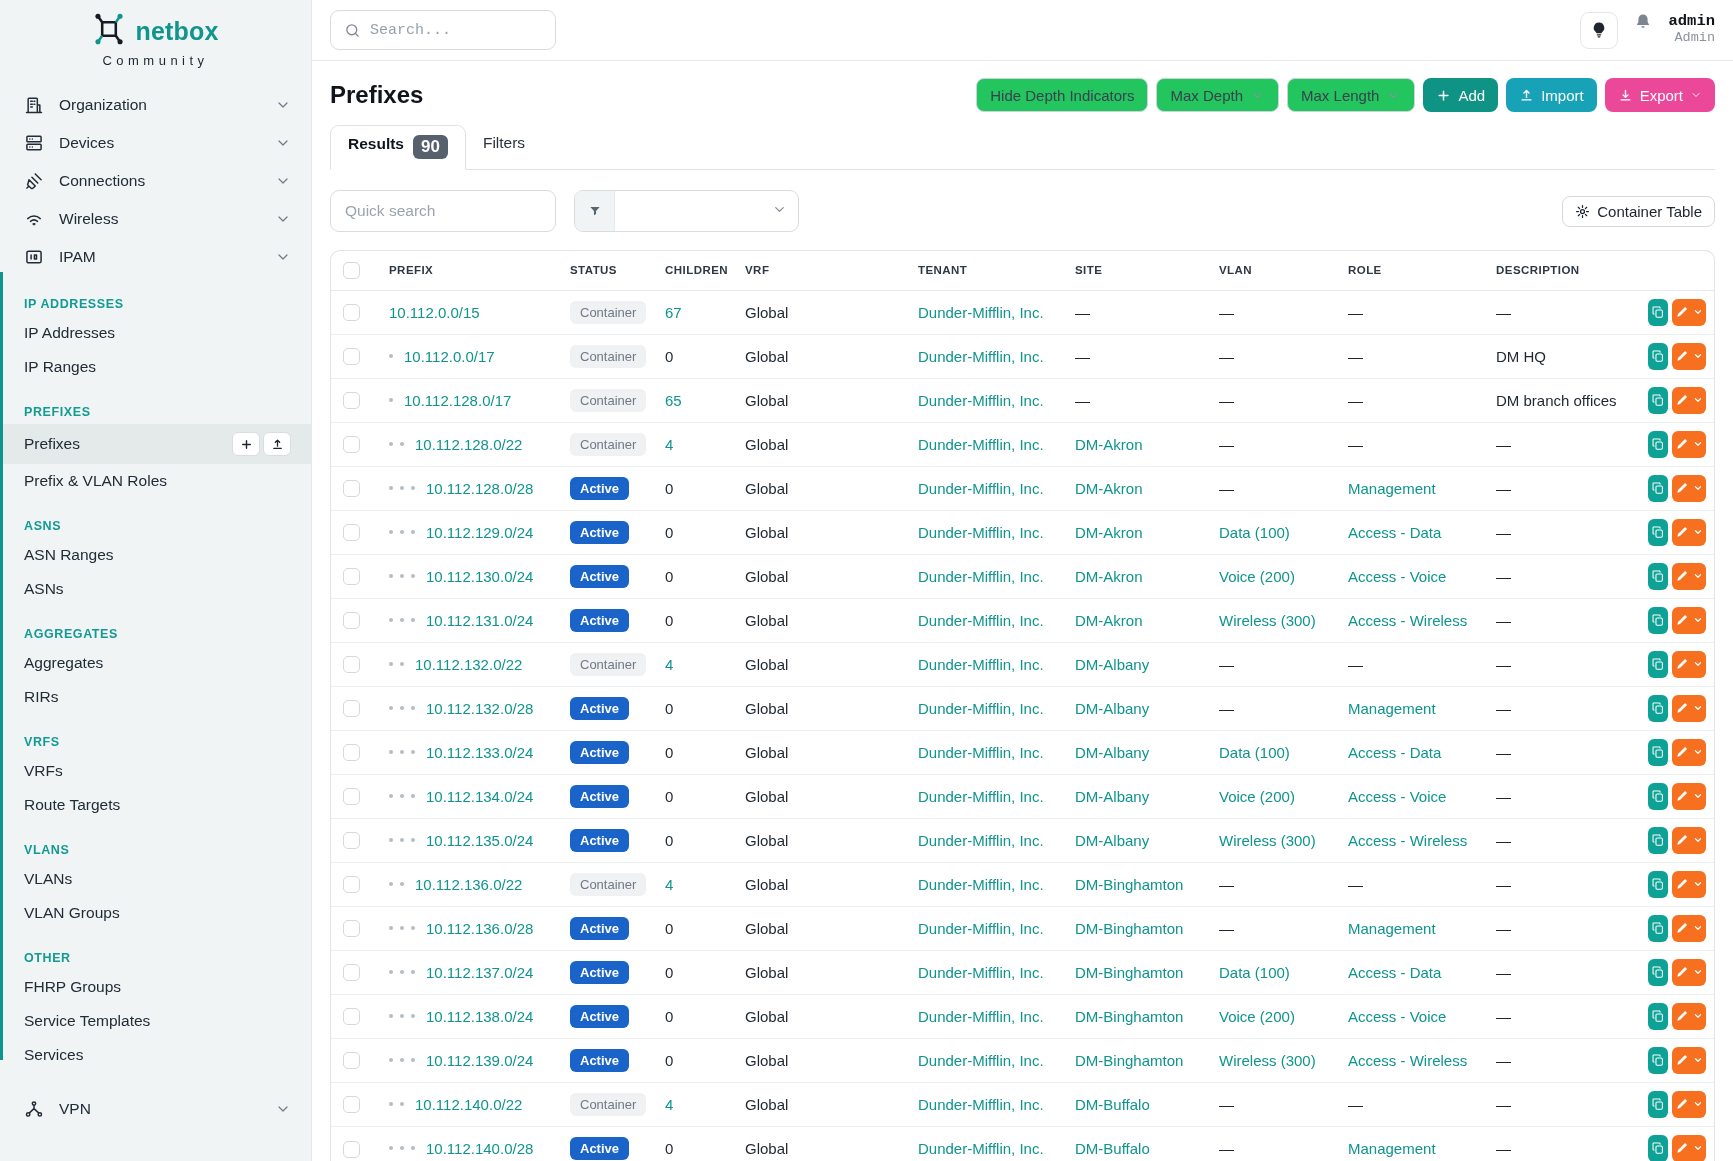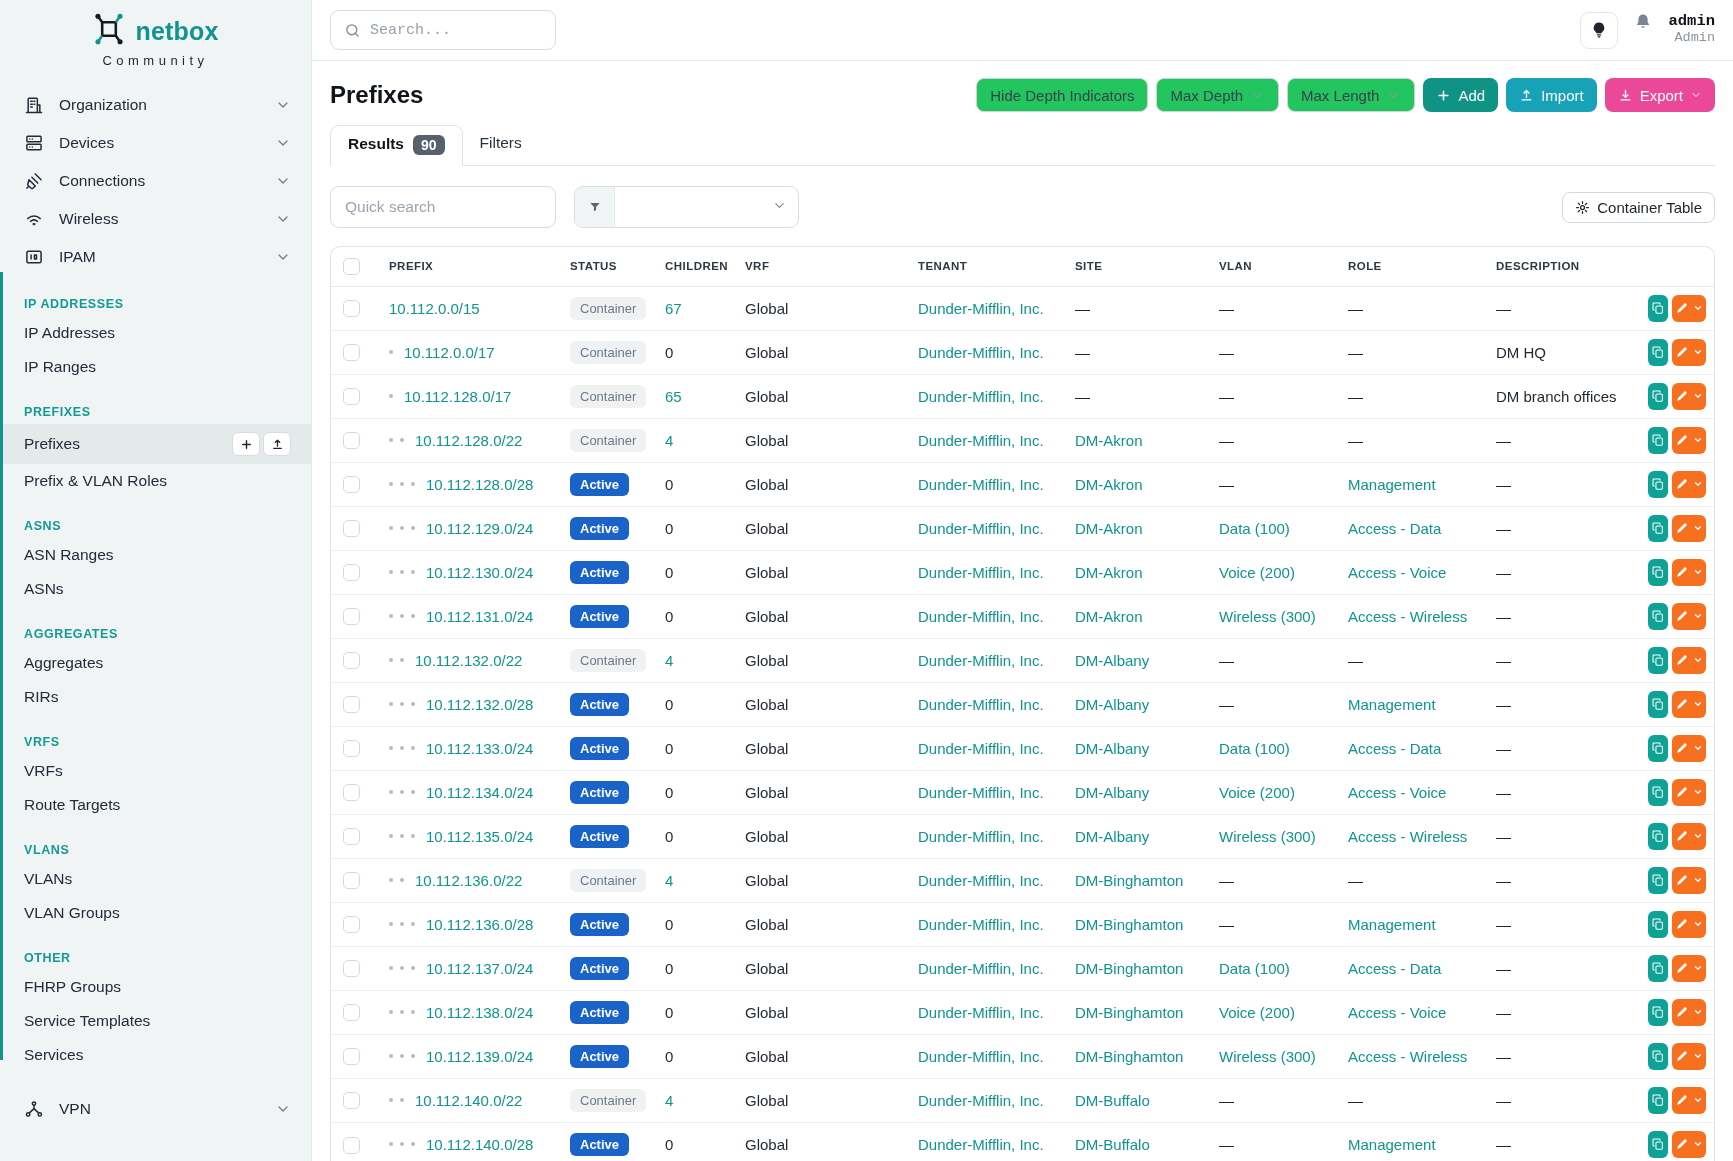--- a/index.html
+++ b/index.html
@@ -57,21 +57,21 @@
   .btn-add { background:#0e9384; }
   .btn-import { background:#17a2b8; }
   .btn-export { background:#ec4899; }
   .btn svg { width:15px; height:15px; }
 
   .tabs { display:flex; margin:13px 18px 0; border-bottom:1px solid #dde3e8; }
   .tab { display:flex; align-items:flex-start; gap:9px; padding:9px 17px 10px; font-size:15.5px;
     color:#29323c; cursor:pointer; margin-bottom:-1px; }
   .tab.active { background:#fff; border:1px solid #dde3e8; border-bottom:1px solid #fff;
     border-radius:9px 9px 0 0; color:#10151c; font-weight:600; }
-  .tab-badge { background:#57616d; color:#fff; font-size:14px; font-weight:700;
+  .tab-badge { background:#57616d; color:#fff; font-size:17px; font-weight:700;
     border-radius:6px; padding:2px 8px; }
 
   .toolbar { display:flex; align-items:center; margin:20px 18px 0; }
   .quick-search { width:226px; height:42px; border:1px solid #d7dce1; border-radius:9px;
     display:flex; align-items:center; padding:0 14px; background:#fff; }
   .quick-search input { border:none; outline:none; width:100%; font-size:15.5px; color:#1f2730;
     font-family:inherit; background:transparent; }
   .quick-search input::placeholder { color:#9aa4ae; }
   .filter-select { margin-left:18px; width:225px; height:42px; border:1px solid #d7dce1;
     border-radius:9px; display:flex; align-items:stretch; background:#fff; overflow:hidden; cursor:pointer; }

